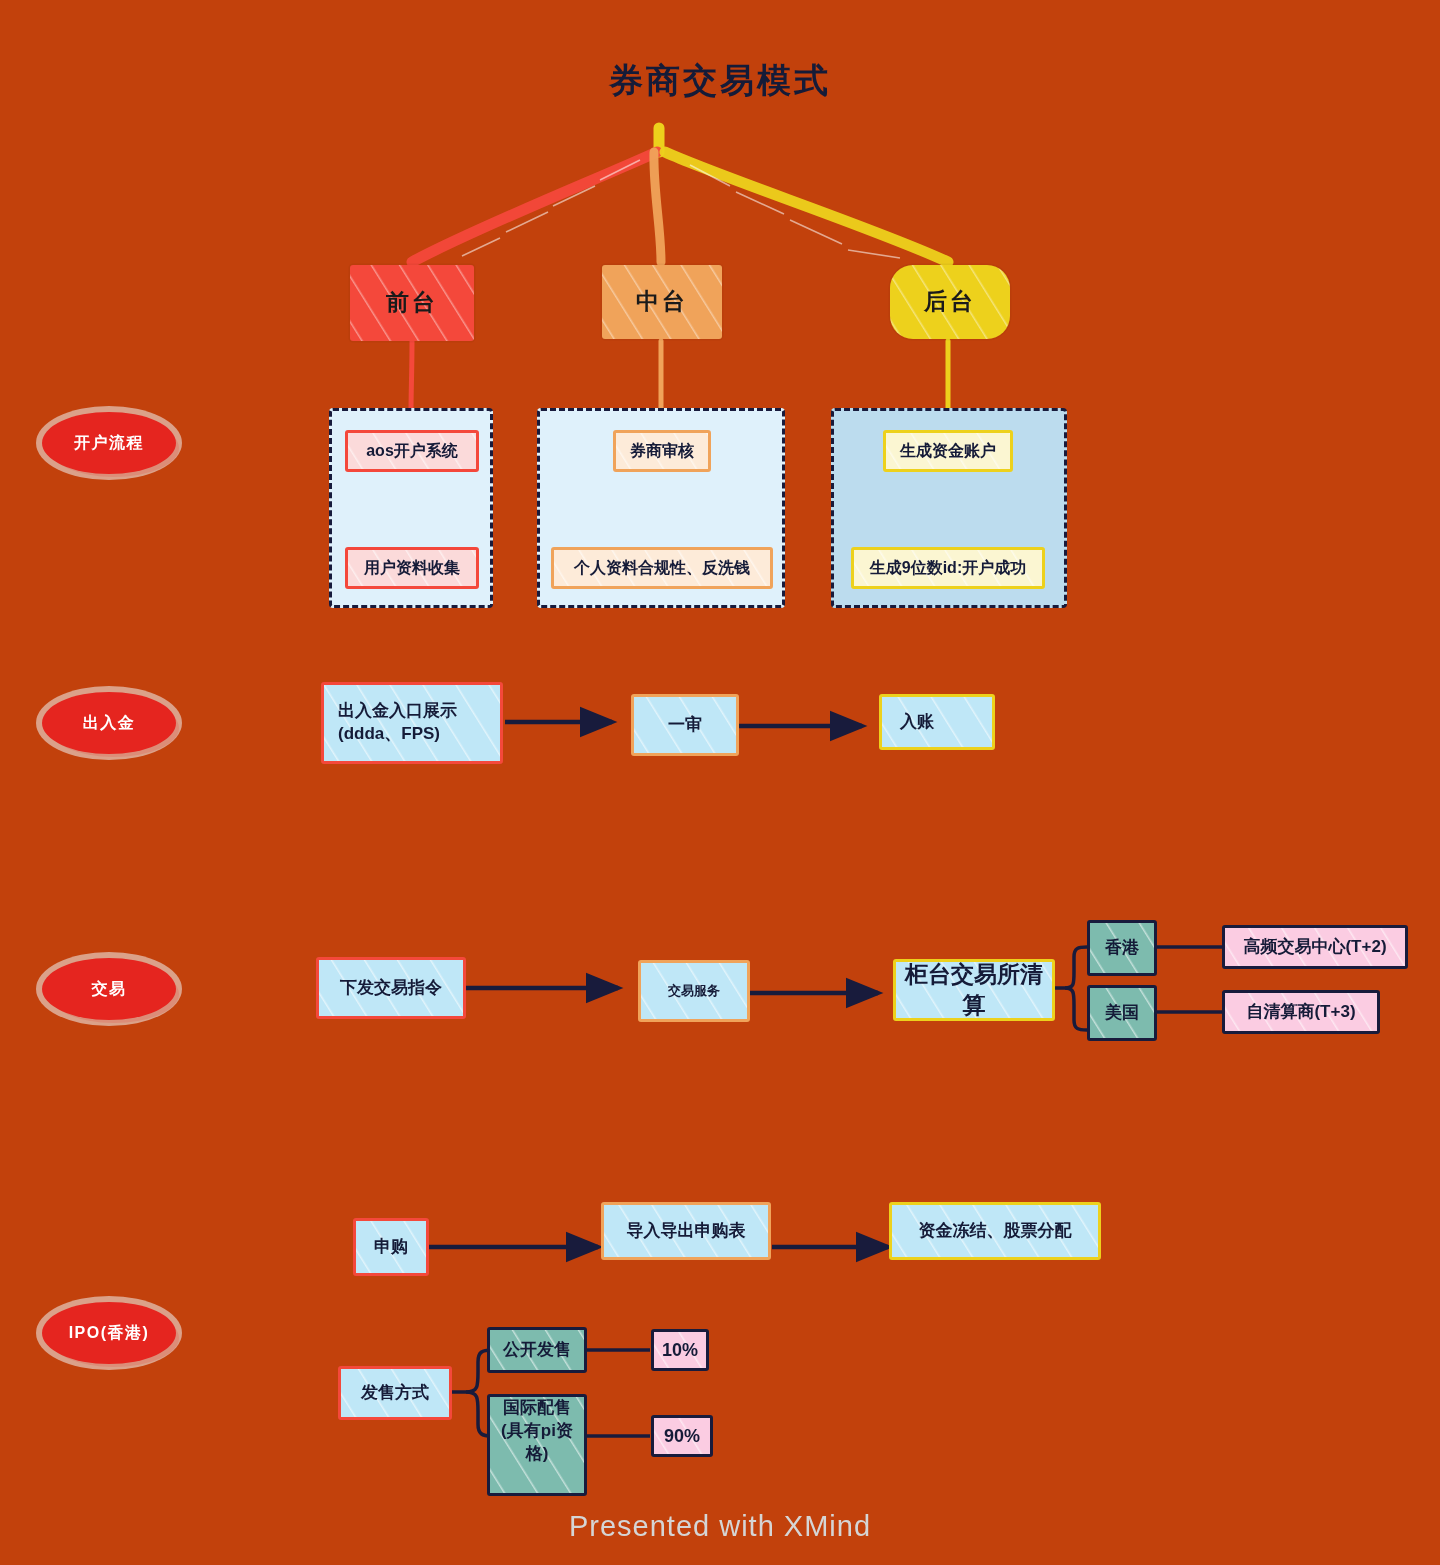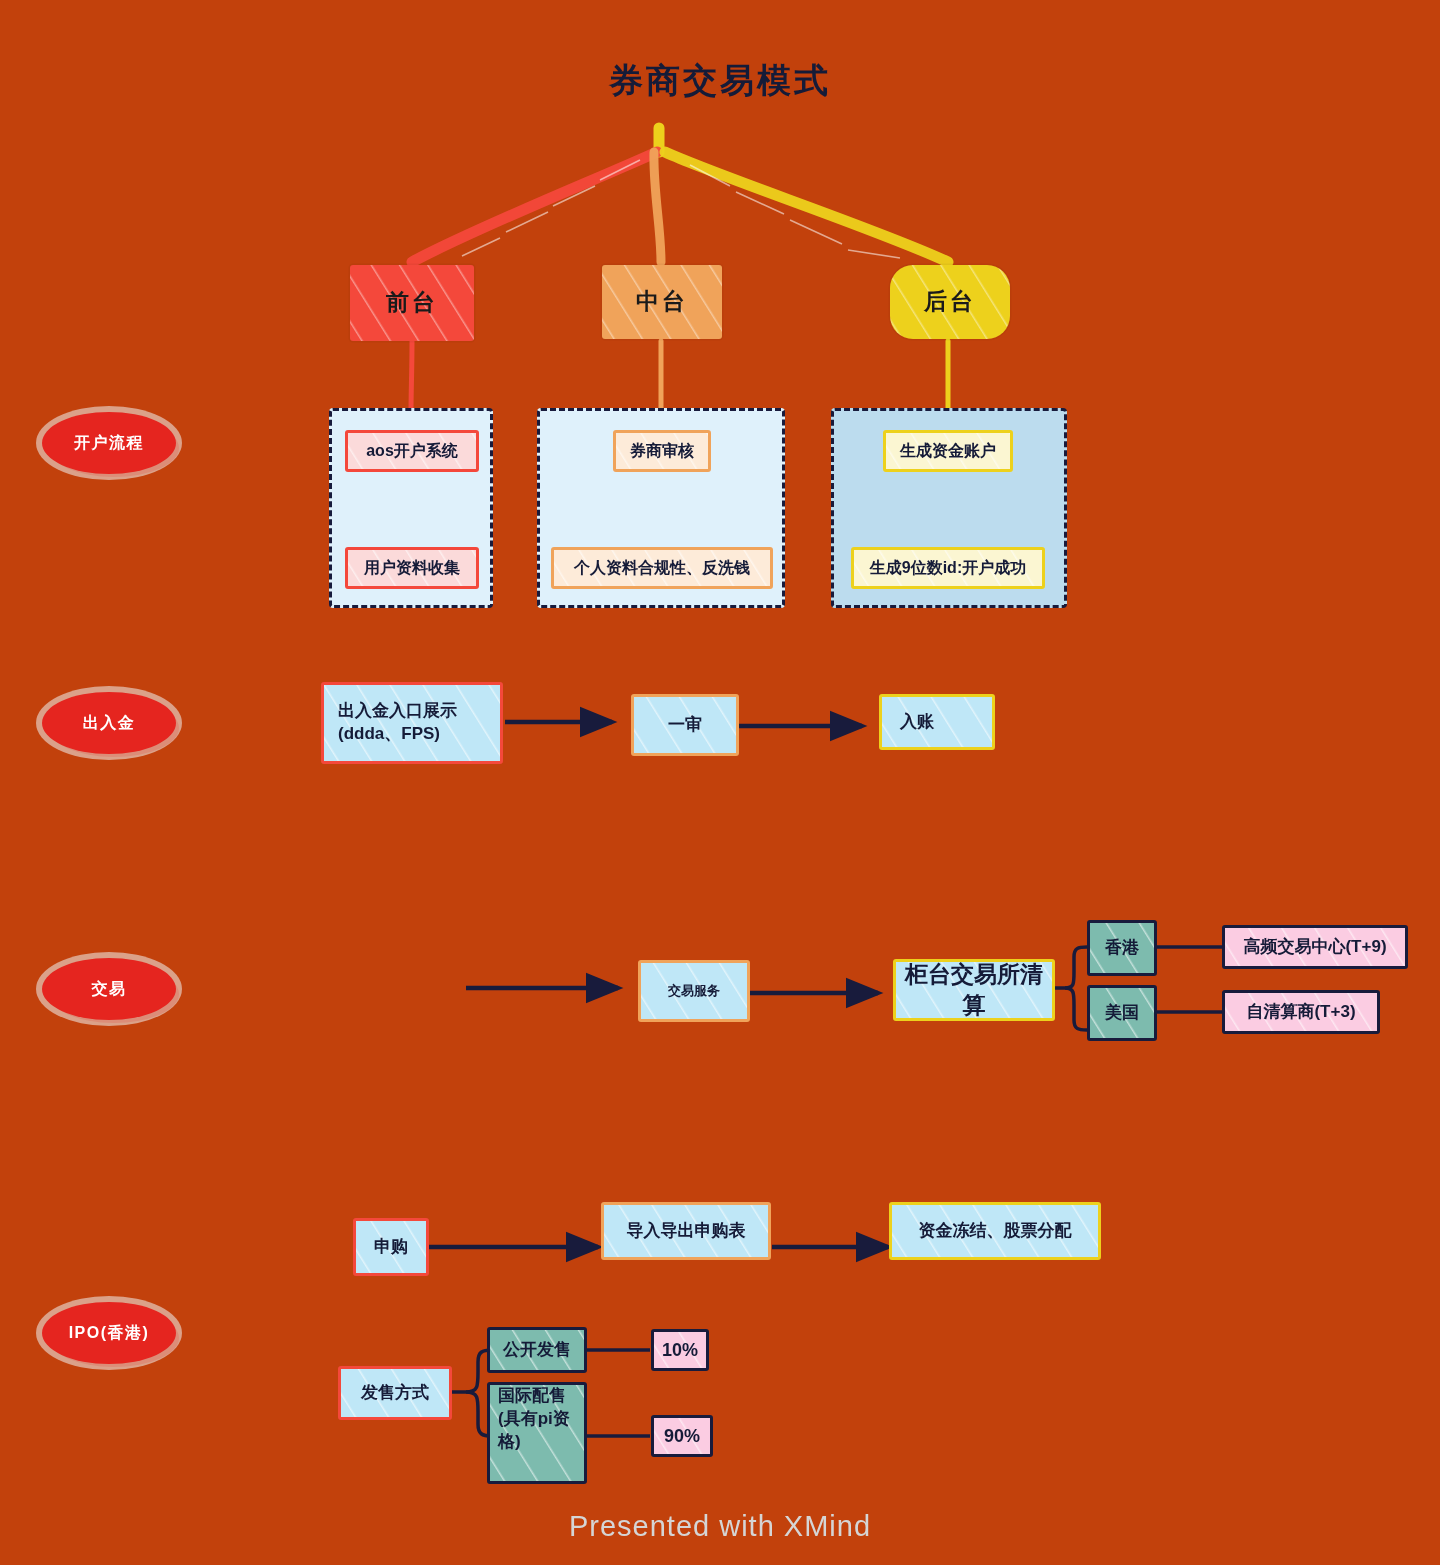--- a/index.html
+++ b/index.html
@@ -137,21 +137,21 @@
     top: 1510px;
     width: 1440px;
     text-align: center;
     font-size: 29px;
     font-weight: normal;
     letter-spacing: 1px;
     color: #d5d5d5;
   }
 
   .multiline { flex-direction: column; }
-  .al-left { justify-content: center; text-align: left; align-items: flex-start; }
+  .al-left { justify-content: center; text-align: center; align-items: flex-start; margin-top: 12px; }
 </style>
 </head>
 <body>
 
 <div id="canvas">
 
   <svg id="svg-layer" viewBox="0 0 1440 1565">
     <defs>
       <marker id="arrowNavy" markerWidth="9" markerHeight="9" refX="7.2" refY="4" orient="auto">
         <path d="M0,0.6 L8.4,4 L0,7.4 z" fill="#181b3c"></path>
@@ -243,29 +243,30 @@
 
   <div class="node leaf fill-cream" style="left:883px; top:430px; width:130px; height:42px;">生成资金账户</div>
   <div class="node leaf fill-cream" style="left:851px; top:547px; width:194px; height:42px;">生成9位数id:开户成功</div>
 
   <div class="node leaf fill-blue bd-red multiline" style="left:321px; top:682px; width:182px; height:82px; font-size:17px; justify-content:center; align-items:flex-start; padding-left:14px; text-align:left;">出入金入口展示(ddda、FPS)</div>
 
   <div class="node leaf fill-blue bd-orange" style="left:631px; top:694px; width:108px; height:62px; font-size:17px;">一审</div>
 
   <div class="node leaf fill-blue bd-yellow" style="left:879px; top:694px; width:116px; height:56px; font-size:17px; justify-content:flex-start; padding-left:18px;">入账</div>
 
+  <div class="node leaf fill-blue bd-red" style="left:316px; top:957px; width:150px; height:62px; font-size:17px;">下发交易指令</div>
 
   <div class="node leaf fill-blue bd-orange" style="left:606px; top:960px; width:112px; height:62px; font-size:13px;margin-left:32px;">交易服务</div>
 
   <div class="node leaf fill-blue bd-yellow" style="left:893px; top:959px; width:162px; height:62px; font-size:23px;">柜台交易所清算</div>
 
   <div class="node leaf fill-teal" style="left:1087px; top:920px; width:70px; height:56px; font-size:17px;">香港</div>
   <div class="node leaf fill-teal" style="left:1087px; top:985px; width:70px; height:56px; font-size:17px;">美国</div>
 
-  <div class="node leaf fill-rose" style="left:1222px; top:925px; width:186px; height:44px; font-size:17px;">高频交易中心(T+9)</div>
+  <div class="node leaf fill-rose" style="left:1222px; top:925px; width:186px; height:44px; font-size:17px;">高频交易中心(T+2)</div>
   <div class="node leaf fill-rose" style="left:1222px; top:990px; width:158px; height:44px; font-size:17px;">自清算商(T+3)</div>
 
   <div class="node leaf fill-blue bd-red" style="left:353px; top:1218px; width:76px; height:58px; font-size:17px;">申购</div>
 
   <div class="node leaf fill-blue bd-orange" style="left:601px; top:1202px; width:170px; height:58px; font-size:17px;">导入导出申购表</div>
 
   <div class="node leaf fill-blue bd-yellow" style="left:889px; top:1202px; width:212px; height:58px; font-size:17px;">资金冻结、股票分配</div>
 
   <div class="node leaf fill-blue bd-red" style="left:338px; top:1366px; width:114px; height:54px; font-size:17px;">发售方式</div>
 

